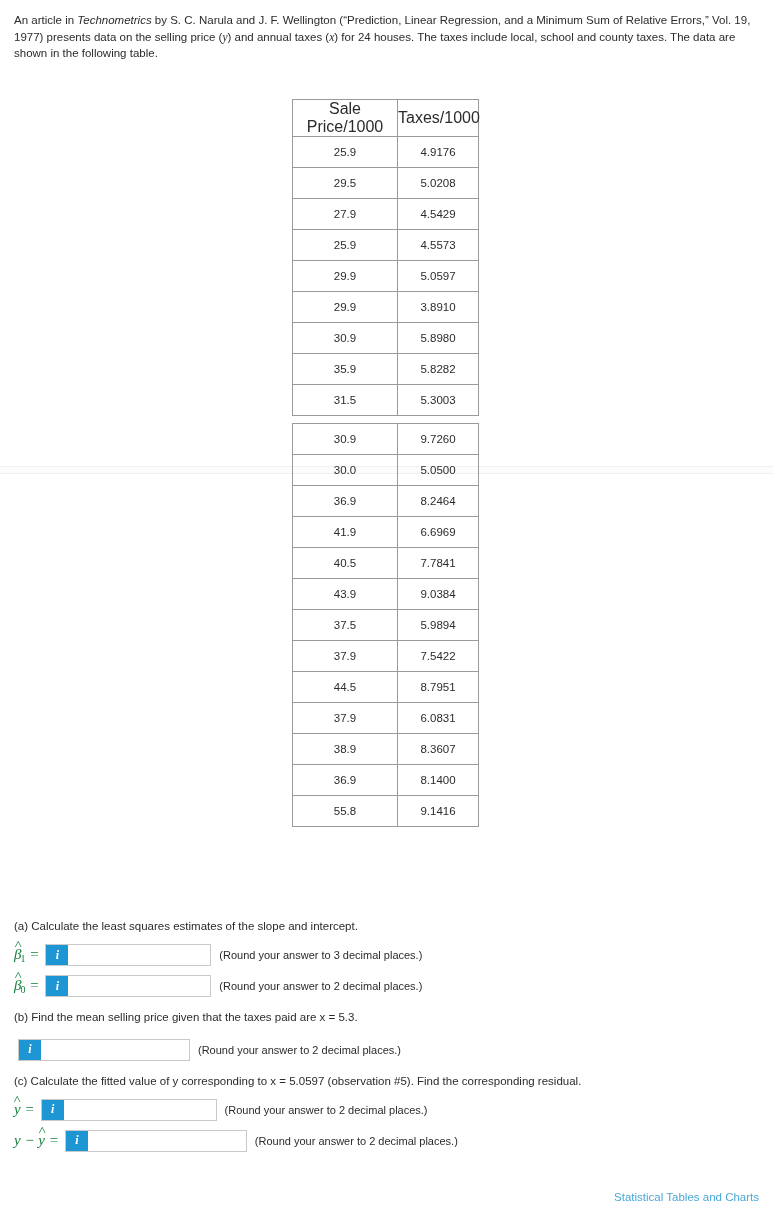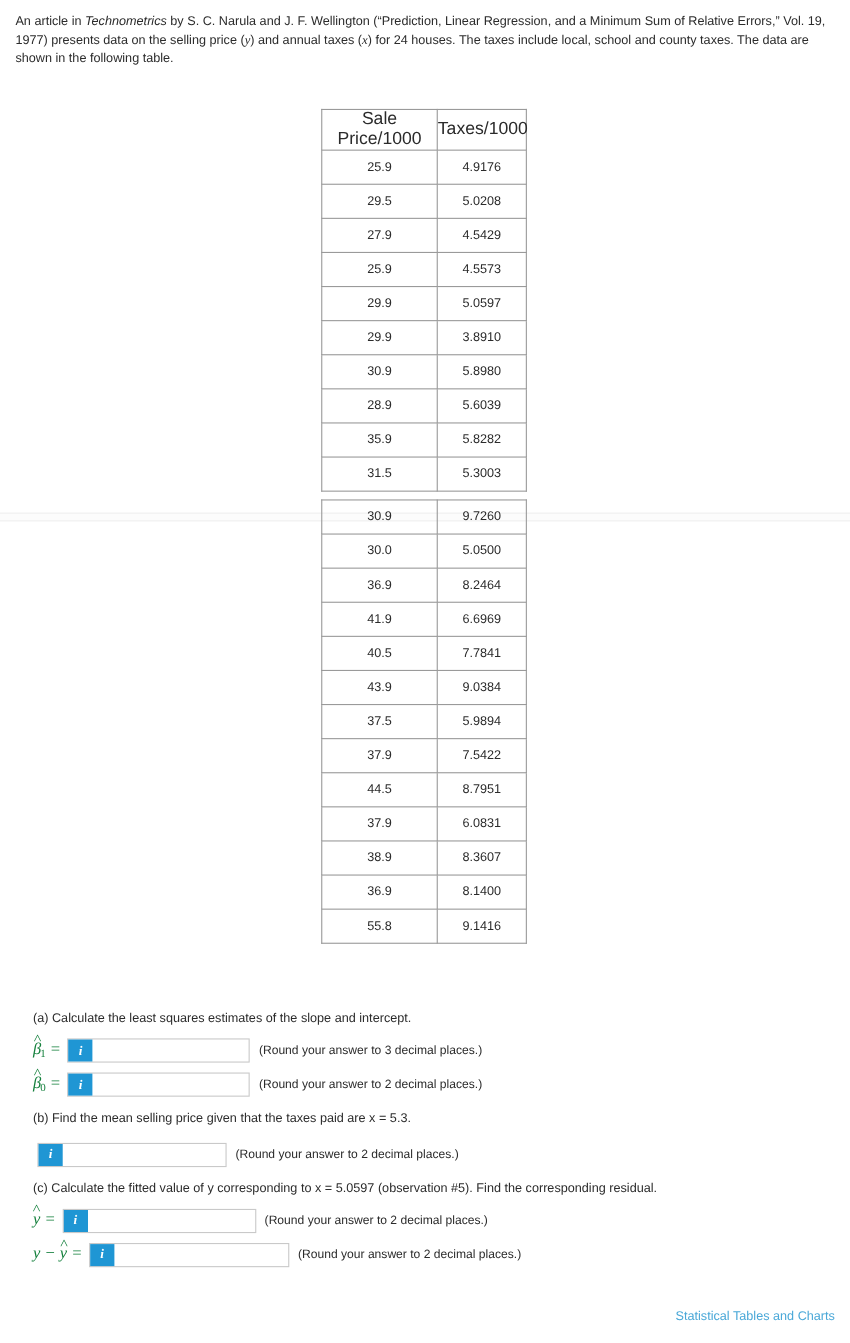--- a/index.html
+++ b/index.html
@@ -75,21 +75,21 @@
     border-top: 1px solid #f0f0f0;
     border-bottom: 1px solid #f0f0f0;
   }
 
   
   .questions {
     position: absolute;
     left: 0;
     top: 918px;
     width: 738px;
-    padding: 0 30px;
+    padding: 0 14px;
   }
   .qtext {
     margin: 0;
     line-height: 1.5;
     color: #2b2b2b;
     font-size: 11.5px;
   }
   .answer-row {
     display: flex;
     align-items: center;
@@ -222,24 +222,20 @@
         </tr>
         <tr>
           <td>29.9</td>
           <td>3.8910</td>
         </tr>
         <tr>
           <td>30.9</td>
           <td>5.8980</td>
         </tr>
         <tr>
-          <td>28.9</td>
-          <td>5.6039</td>
-        </tr>
-        <tr>
           <td>35.9</td>
           <td>5.8282</td>
         </tr>
         <tr>
           <td>31.5</td>
           <td>5.3003</td>
         </tr>
       </tbody>
   </table>
   <div class="table-gap"></div>

